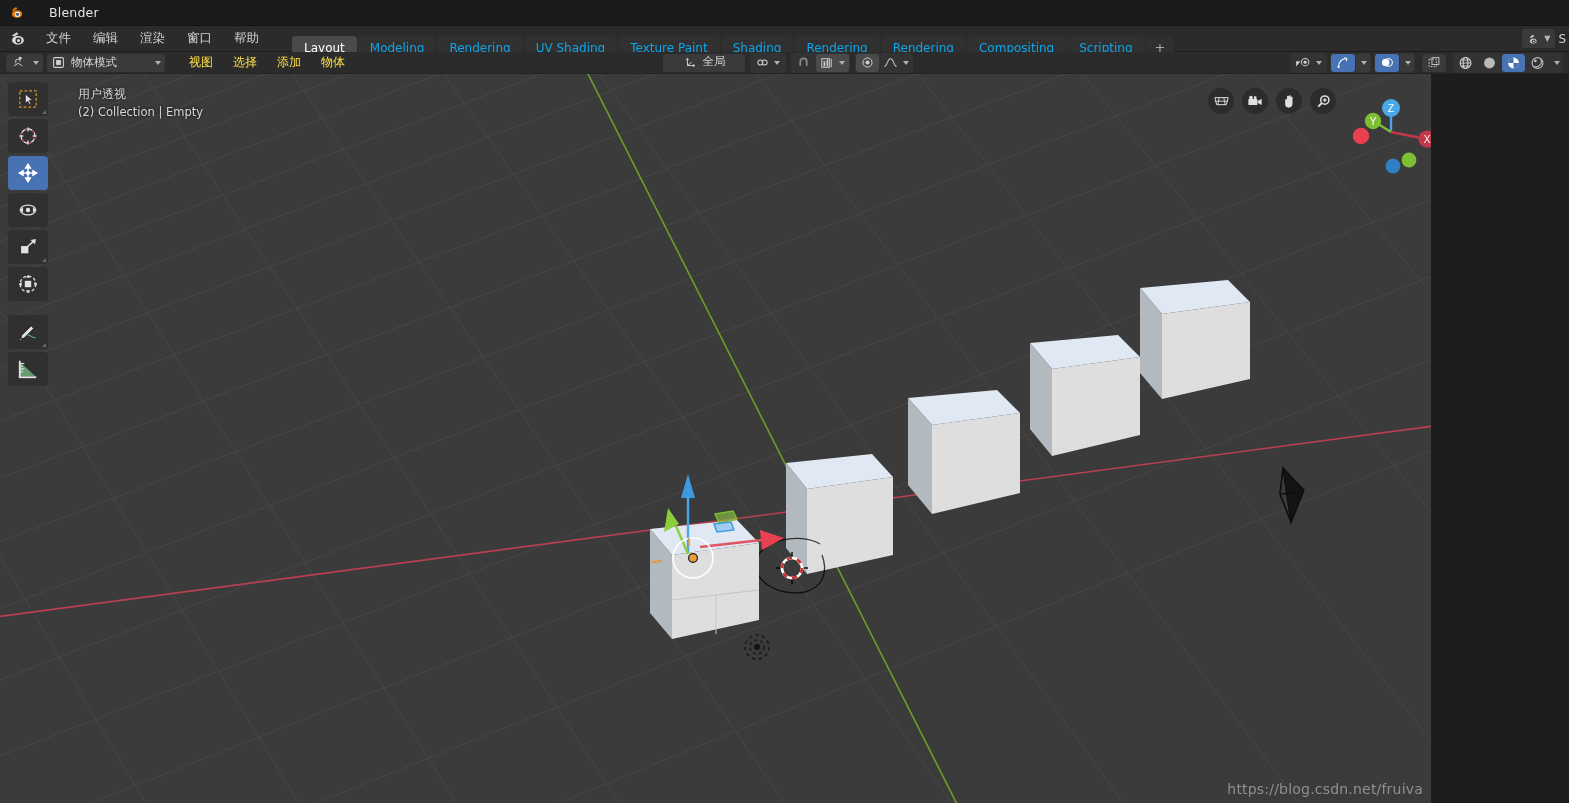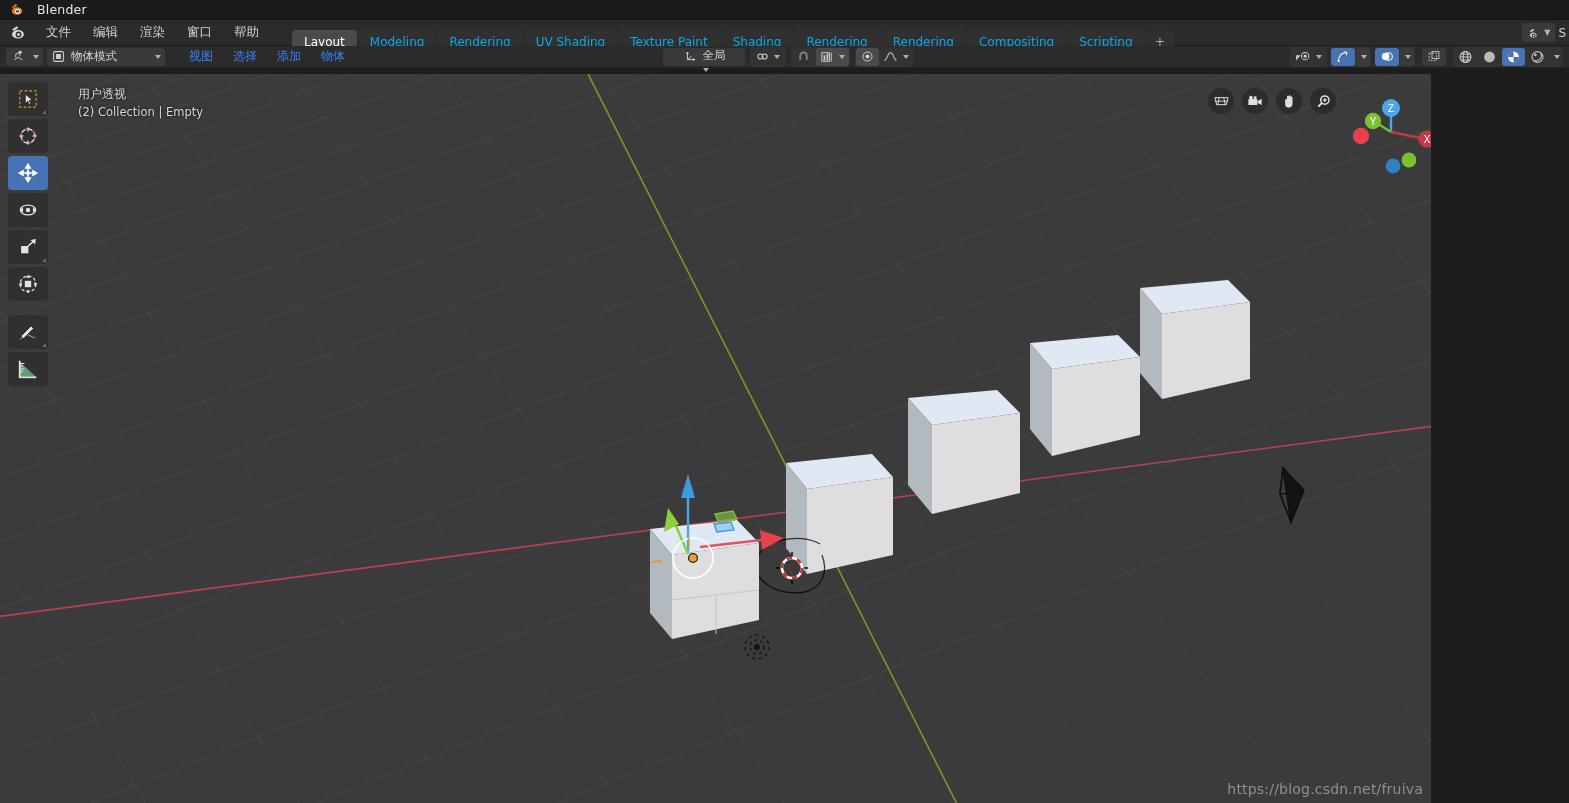--- a/index.html
+++ b/index.html
@@ -5,23 +5,23 @@
   * { margin:0; padding:0; box-sizing:border-box; }
   html, body {
     width:1569px; height:803px; overflow:hidden;
     background:#1d1d1d;
     font-family:"DejaVu Sans","Liberation Sans",sans-serif;
     -webkit-font-smoothing:antialiased;
   }
 
   
   .titlebar{
-    height:20px; width:100%;
+    height:26px; width:100%;
     background:#1b1b1b;
-    display:flex; align-items:center; gap:12px;
+    display:flex; align-items:center; gap:24px;
     padding-left:10px;
     border-bottom:1px solid #141414;
   }
   .titlebar .tb-label{ color:#e4e4e4; font-size:12.5px; letter-spacing:.2px; }
 
   
   .blogo{ width:15px; height:15px; position:relative; flex:0 0 auto; }
   .blogo svg{ display:block; }
 
   
@@ -78,21 +78,21 @@
   .dd{
     height:18px; border-radius:3px; background:#3a3a3a;
     display:flex; align-items:center; gap:5px; padding:0 4px 0 6px;
     color:#d5d5d5; font-size:11.5px; cursor:default;
   }
   .chev-d{
     width:0;height:0;border-left:3.5px solid transparent;border-right:3.5px solid transparent;
     border-top:4px solid #b0b0b0; margin-left:2px; flex:0 0 auto;
   }
   .hmenu{
-    color:#3b82f6; font-size:12px; padding:2px 8px; border-radius:3px; cursor:default;
+    color:#fde047; font-size:12px; padding:2px 8px; border-radius:3px; cursor:default;
   }
   .grp{ display:flex; align-items:center; gap:1px; background:#333333; border-radius:3px; padding:1px; }
   .sep{ width:8px; }
   .vheader-right{ margin-left:auto; display:flex; align-items:center; gap:3px; }
 
   .icn{ display:inline-flex; align-items:center; justify-content:center; }
 
   
   .viewport{
     position:absolute; left:0; top:74px; width:1431px; height:729px;

